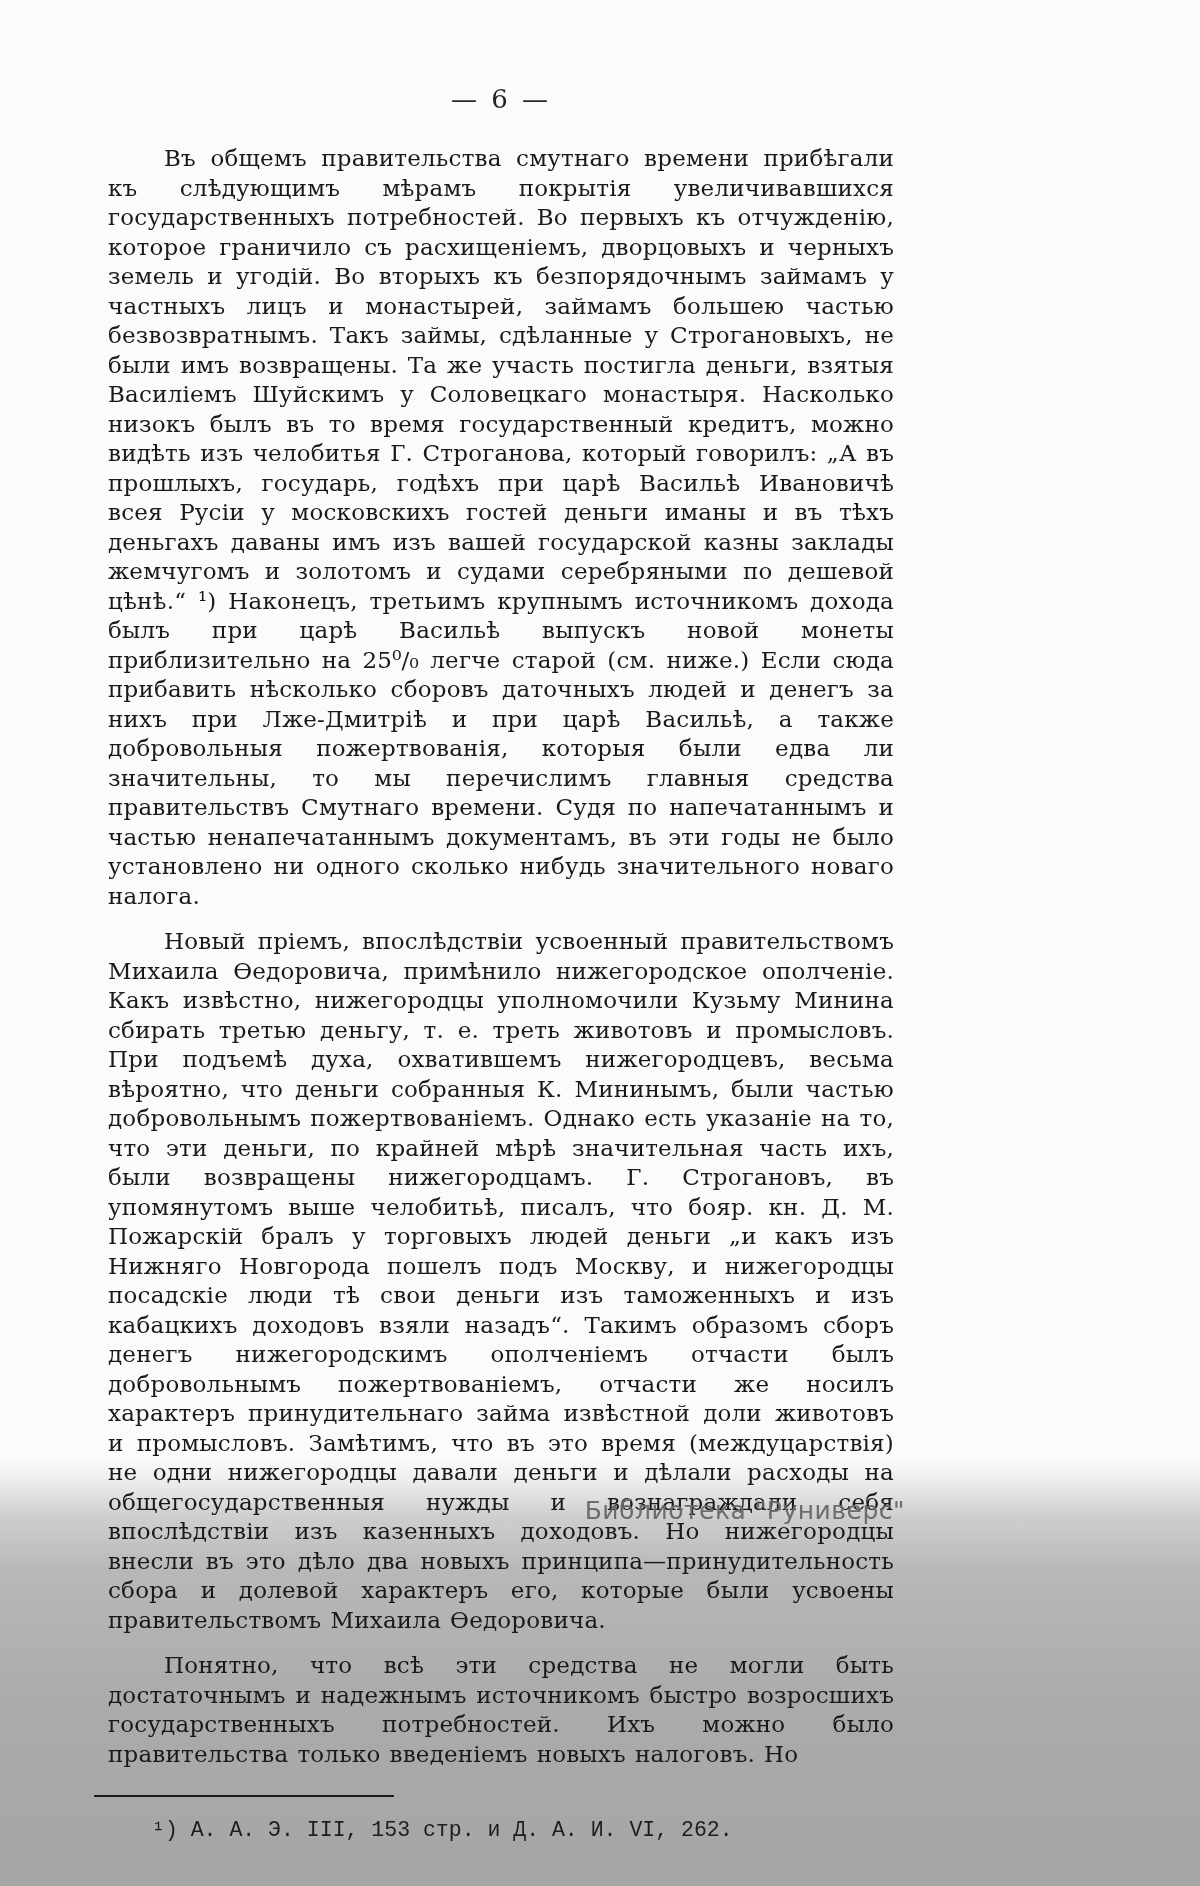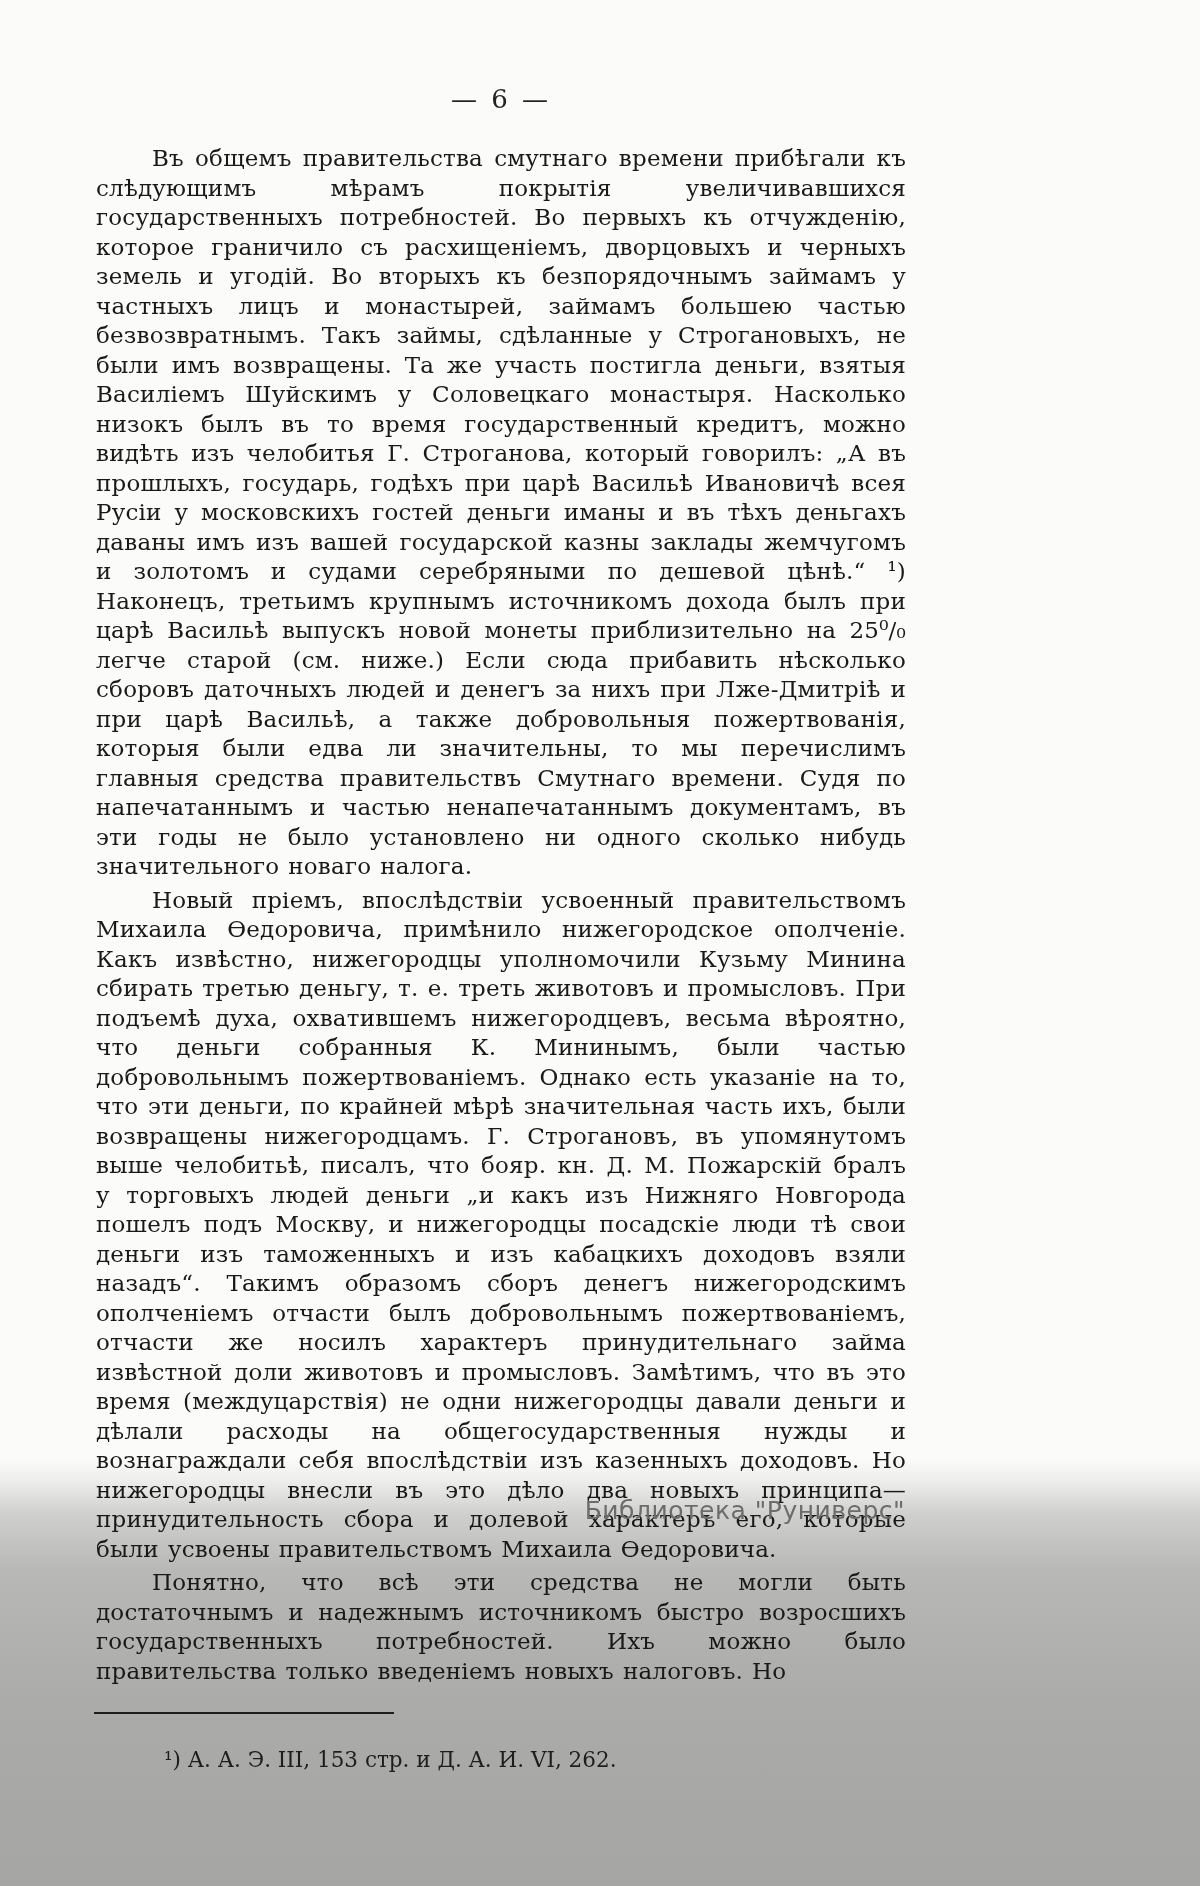--- a/index.html
+++ b/index.html
@@ -31,43 +31,44 @@
     width: 818px;
   }
   .page-number {
     text-align: center;
     font-size: 26px;
     letter-spacing: 3px;
     margin: 0 0 30px 0;
     color: #222;
   }
   .body-text p {
-    margin: 4px;
+    margin: 16px;
     font-size: 23px;
     line-height: 29.5px;
     text-align: justify;
     text-indent: 56px;
     letter-spacing: 0.2px;
     word-spacing: 1.5px;
     color: #191919;
   }
   .footnote-rule {
     width: 300px;
     height: 0;
     border: none;
     border-top: 2px solid #1d1d1d;
     margin: 26px 0 0 2px;
   }
   .footnote {
-    margin: 16px;
+    margin: 4px;
     padding-top: 16px;
     font-size: 21.5px;
     line-height: 27px;
     text-indent: 56px;
     color: #1d1d1d;
+    font-family: Liberation Mono, monospace;
   }
   .watermark {
     position: absolute;
     top: 1496px;
     right: 295px;
     font-family: "DejaVu Sans", "Liberation Sans", sans-serif;
     font-size: 25px;
     letter-spacing: 0.5px;
     color: #6c6c6c;
     white-space: nowrap;

